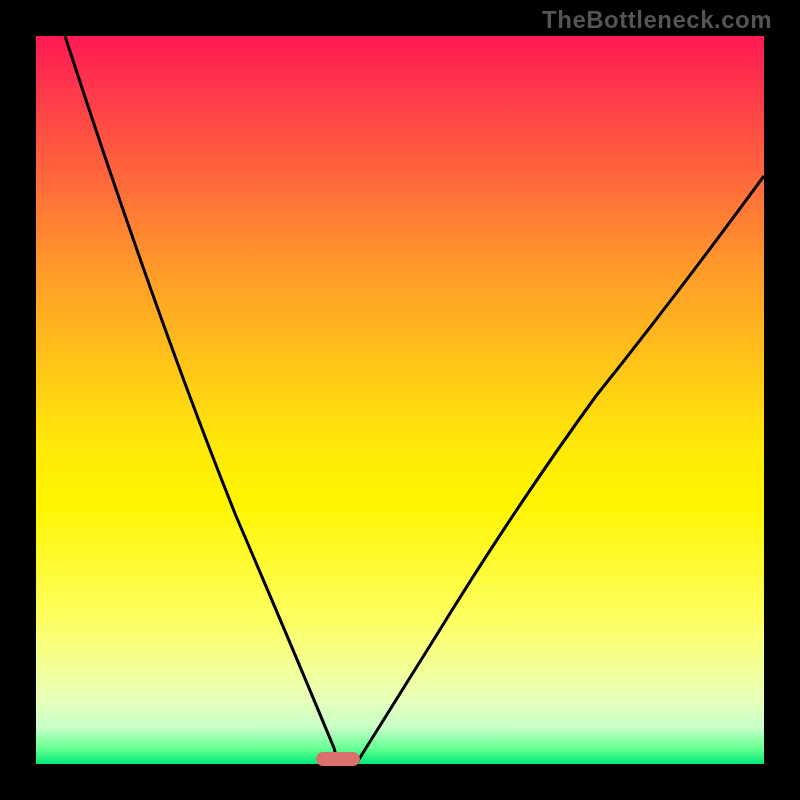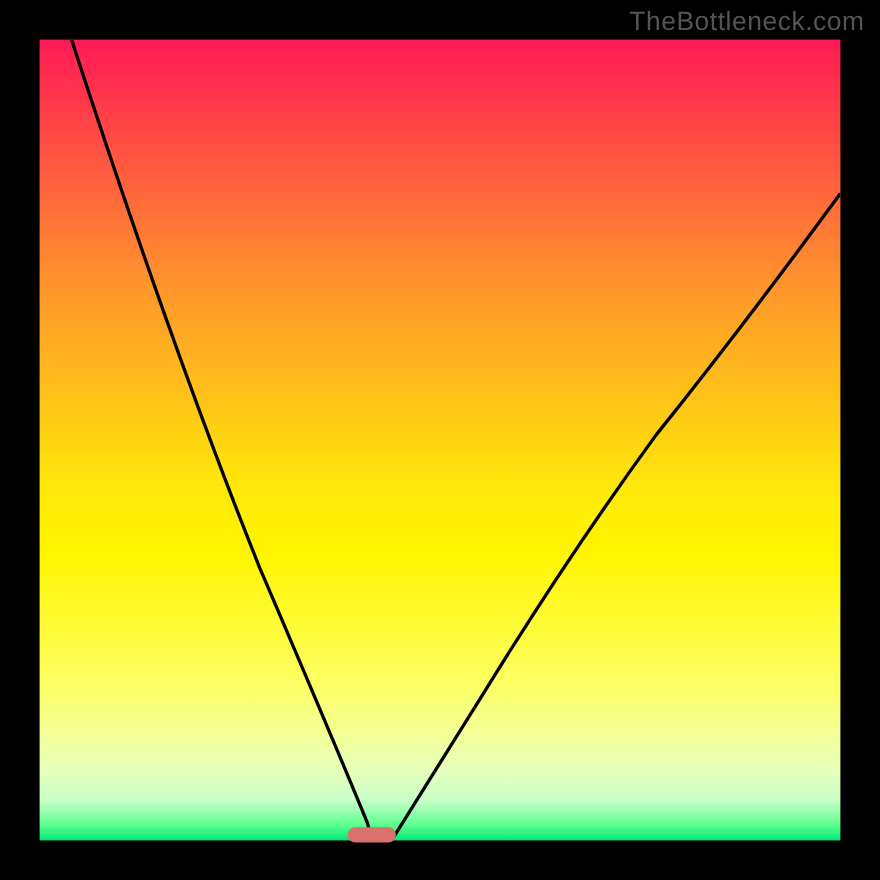--- a/index.html
+++ b/index.html
@@ -40,24 +40,24 @@
       #f5ff90 86%,
       #e8ffb8 91%,
       #c8ffc8 95%,
       #60ff90 98%,
       #00e878 100%
     );
   }
   .watermark {
     position: absolute;
     top: 6px;
-    right: 14px;
+    right: 28px;
     color: #555;
     font-size: 24px;
-    font-weight: 400;
+    font-weight: 700;
     letter-spacing: 0.5px;
     margin-left: 48px;
   }
   svg.curves {
     position: absolute;
     top: 0;
     left: 0;
     width: 728px;
     height: 728px;
   }

